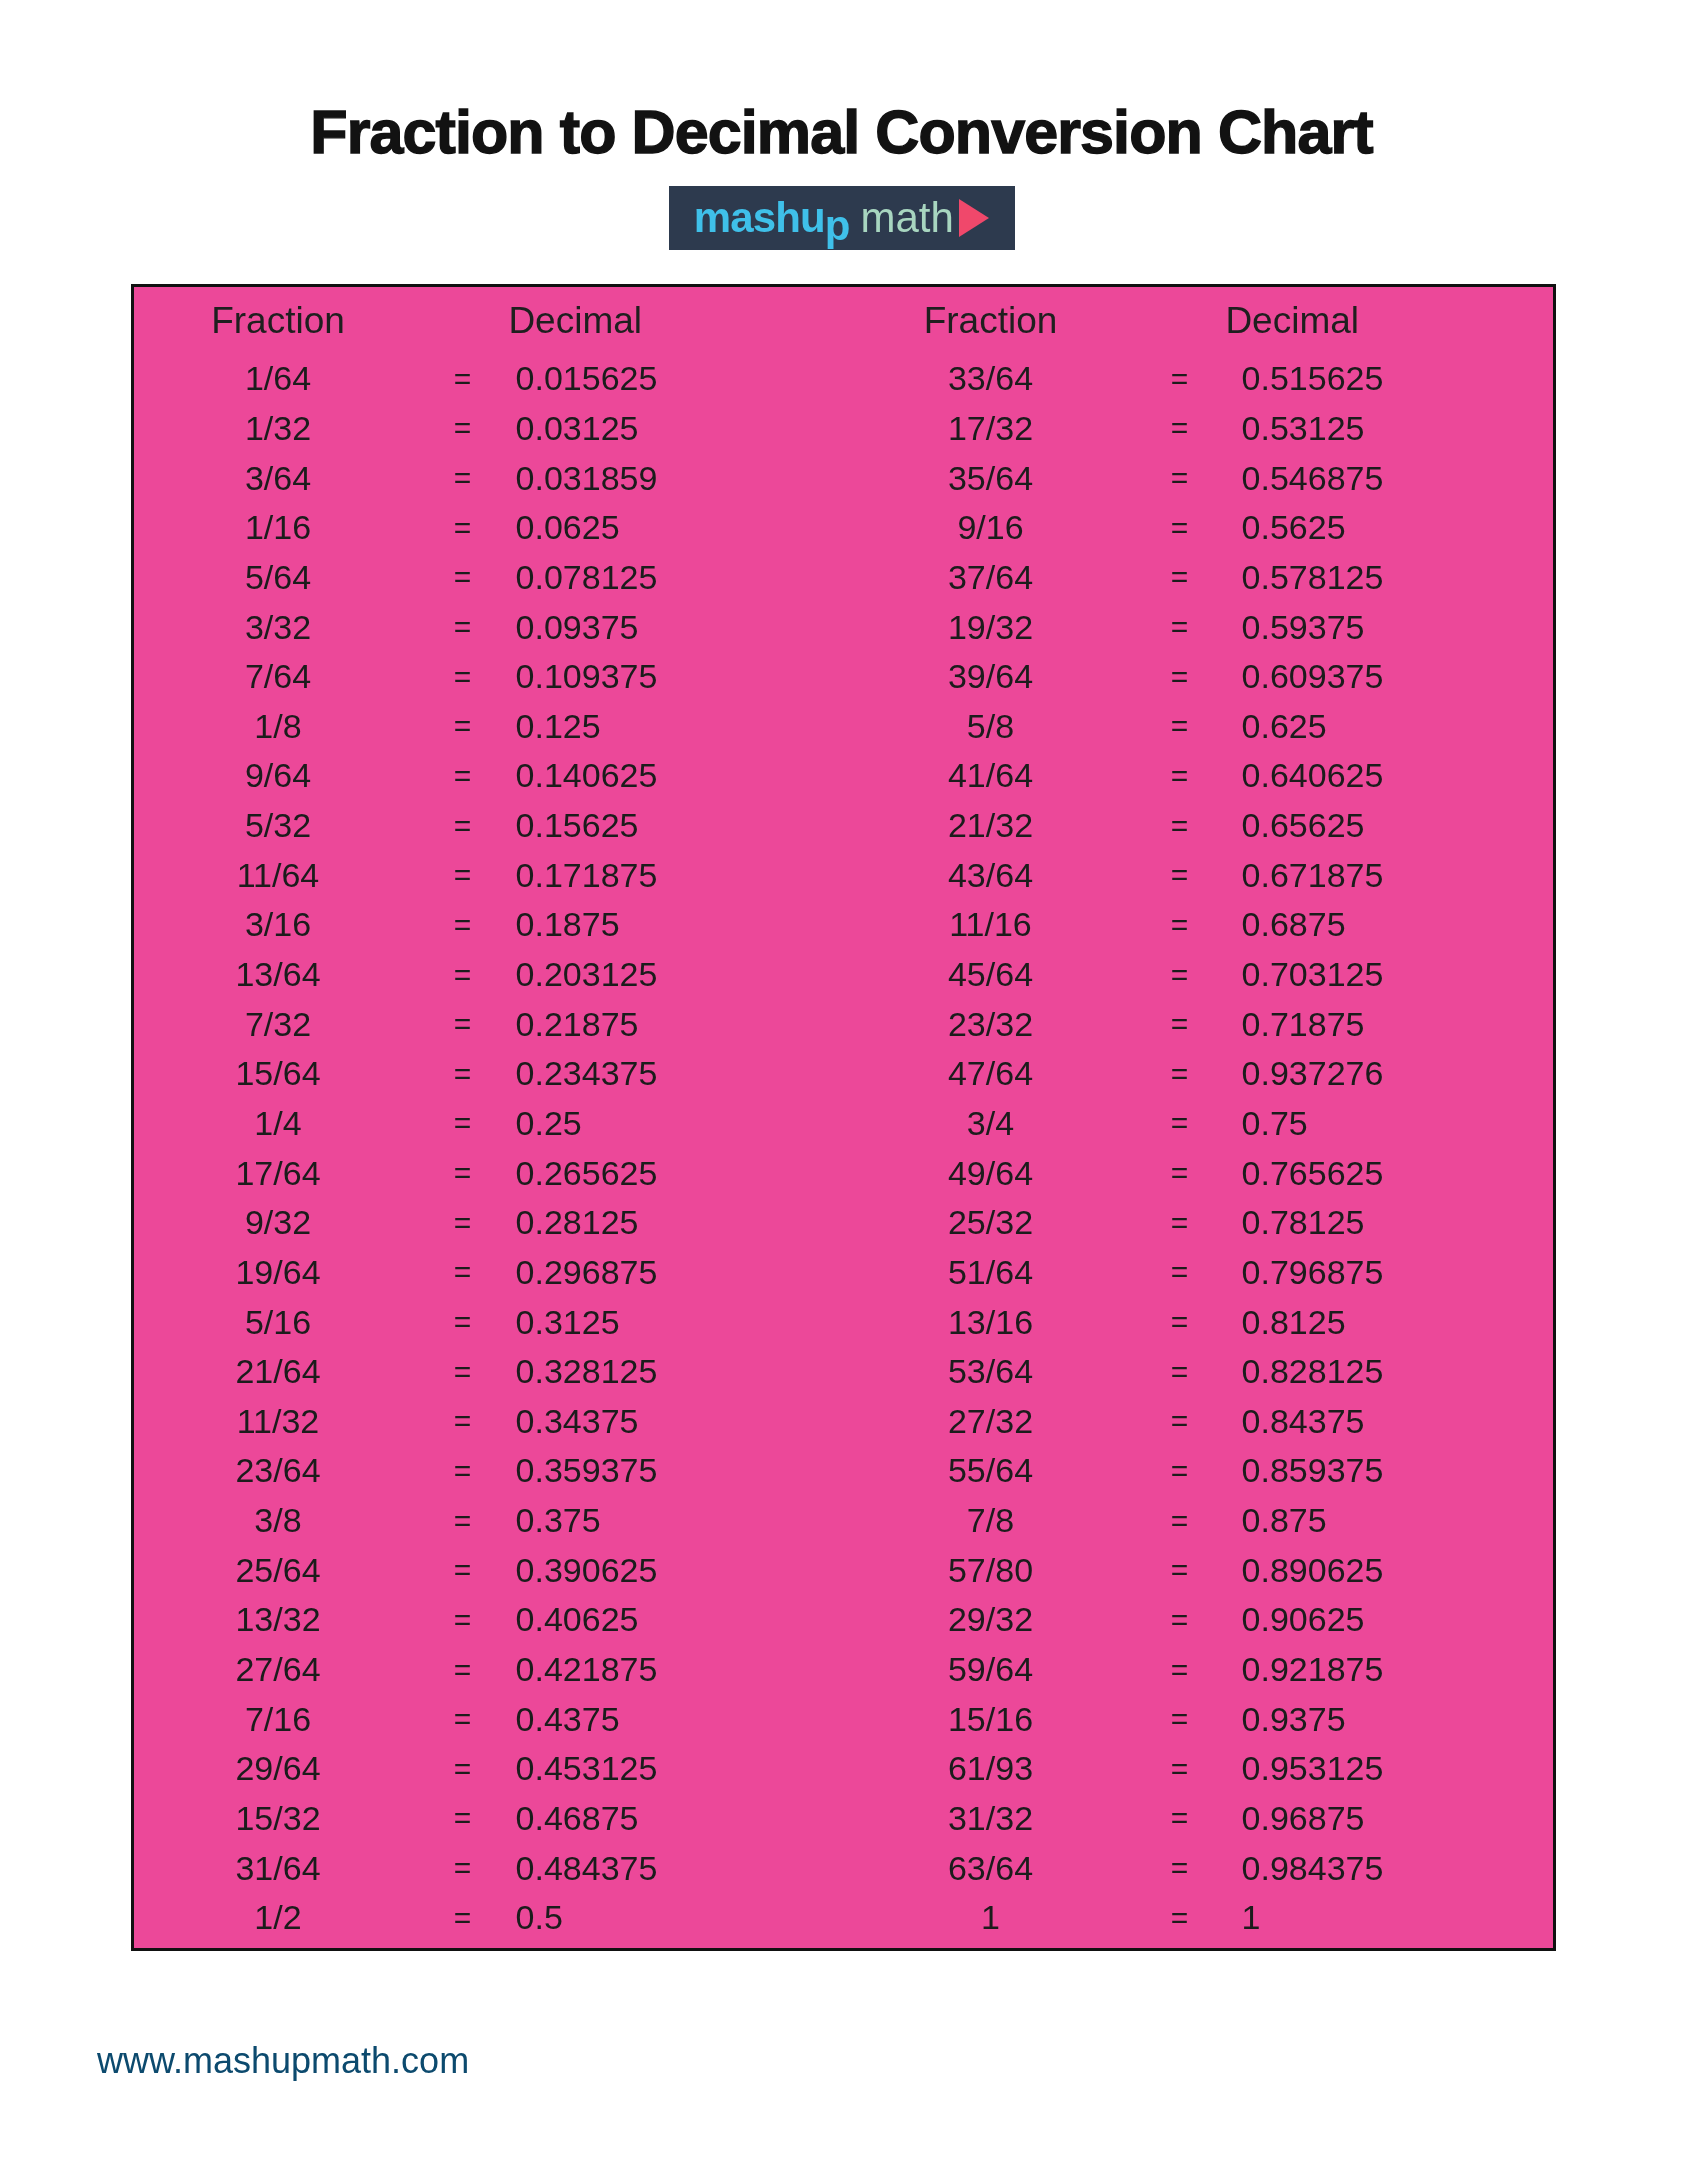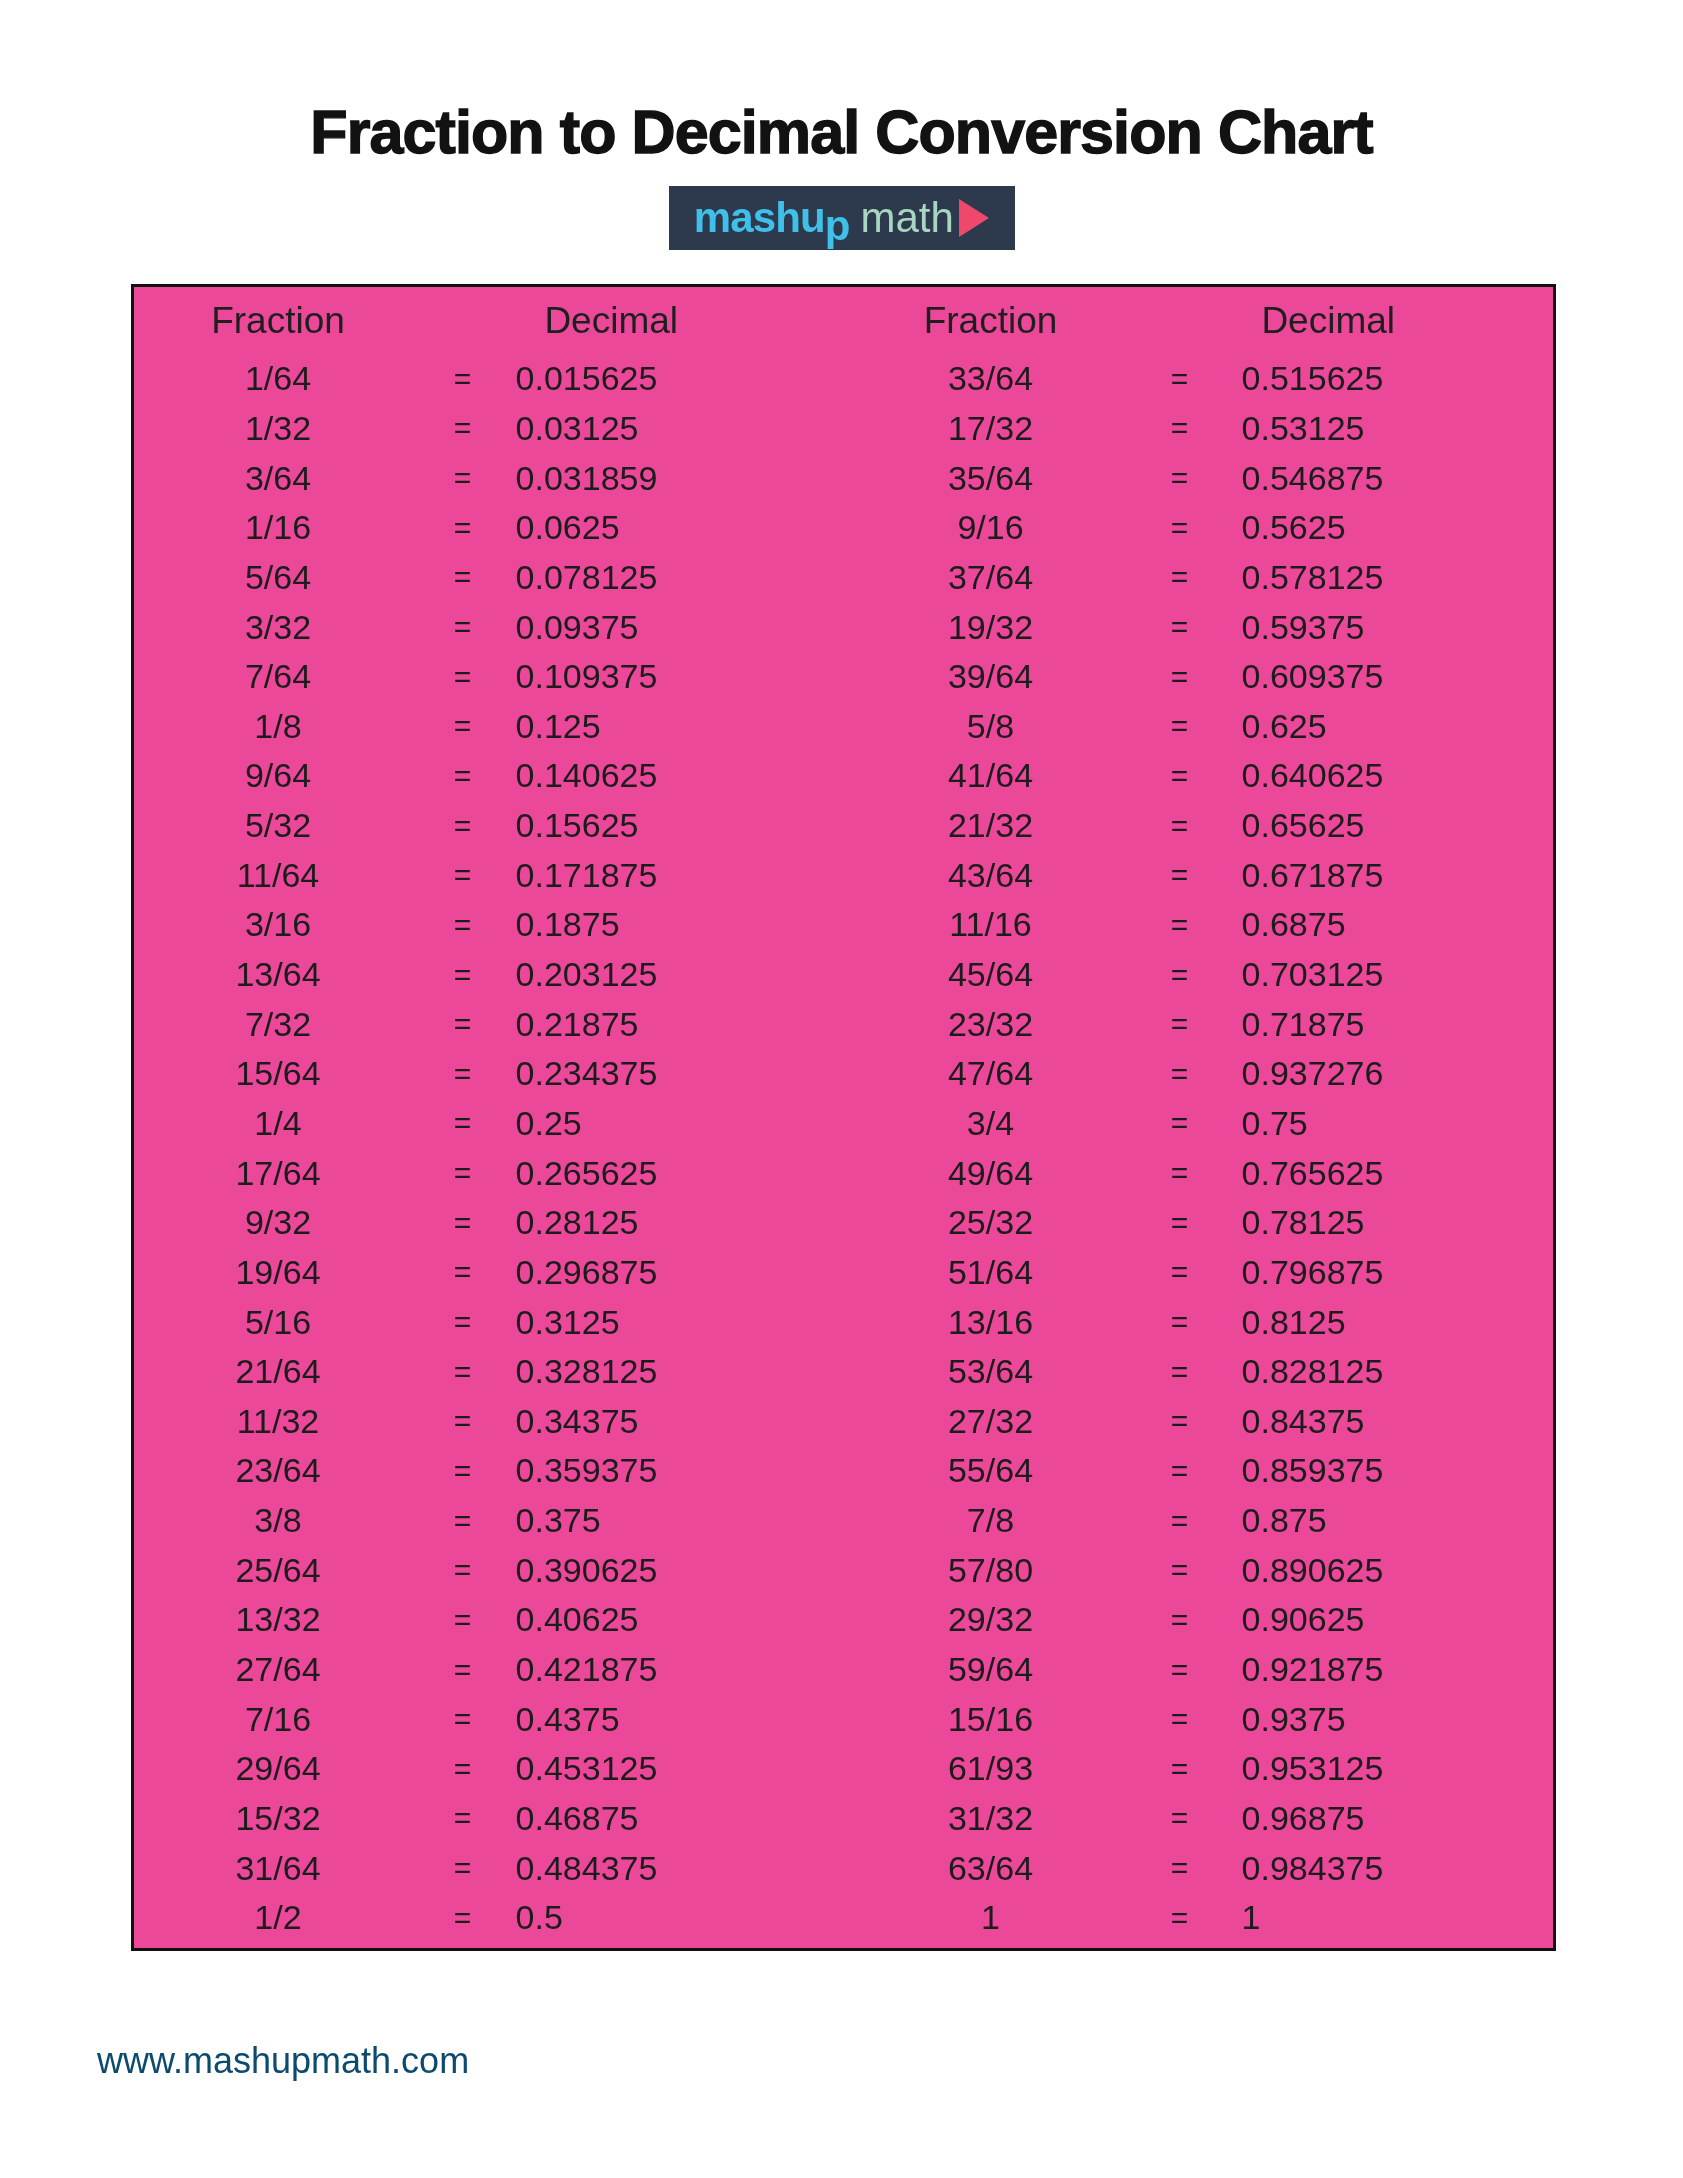--- a/index.html
+++ b/index.html
@@ -72,21 +72,21 @@
     grid-auto-rows: 1fr;
     align-items: center;
     padding-bottom: 5.4px;
   }
   .th {
     font-size: 37px;
     font-weight: 400;
     color: #1f1f1f;
   }
   .th-fraction { text-align: center; }
-  .th-decimal  { text-align: left; padding-left: 5.4px; margin-left: 36px; }
+  .th-decimal  { text-align: left; padding-left: 5.4px; }
   .cell-fraction {
     text-align: center;
     font-size: 34px;
     font-weight: 300;
     color: #1c1c1c;
   }
   .cell-equals {
     text-align: center;
     font-size: 30px;
     font-weight: 500;

